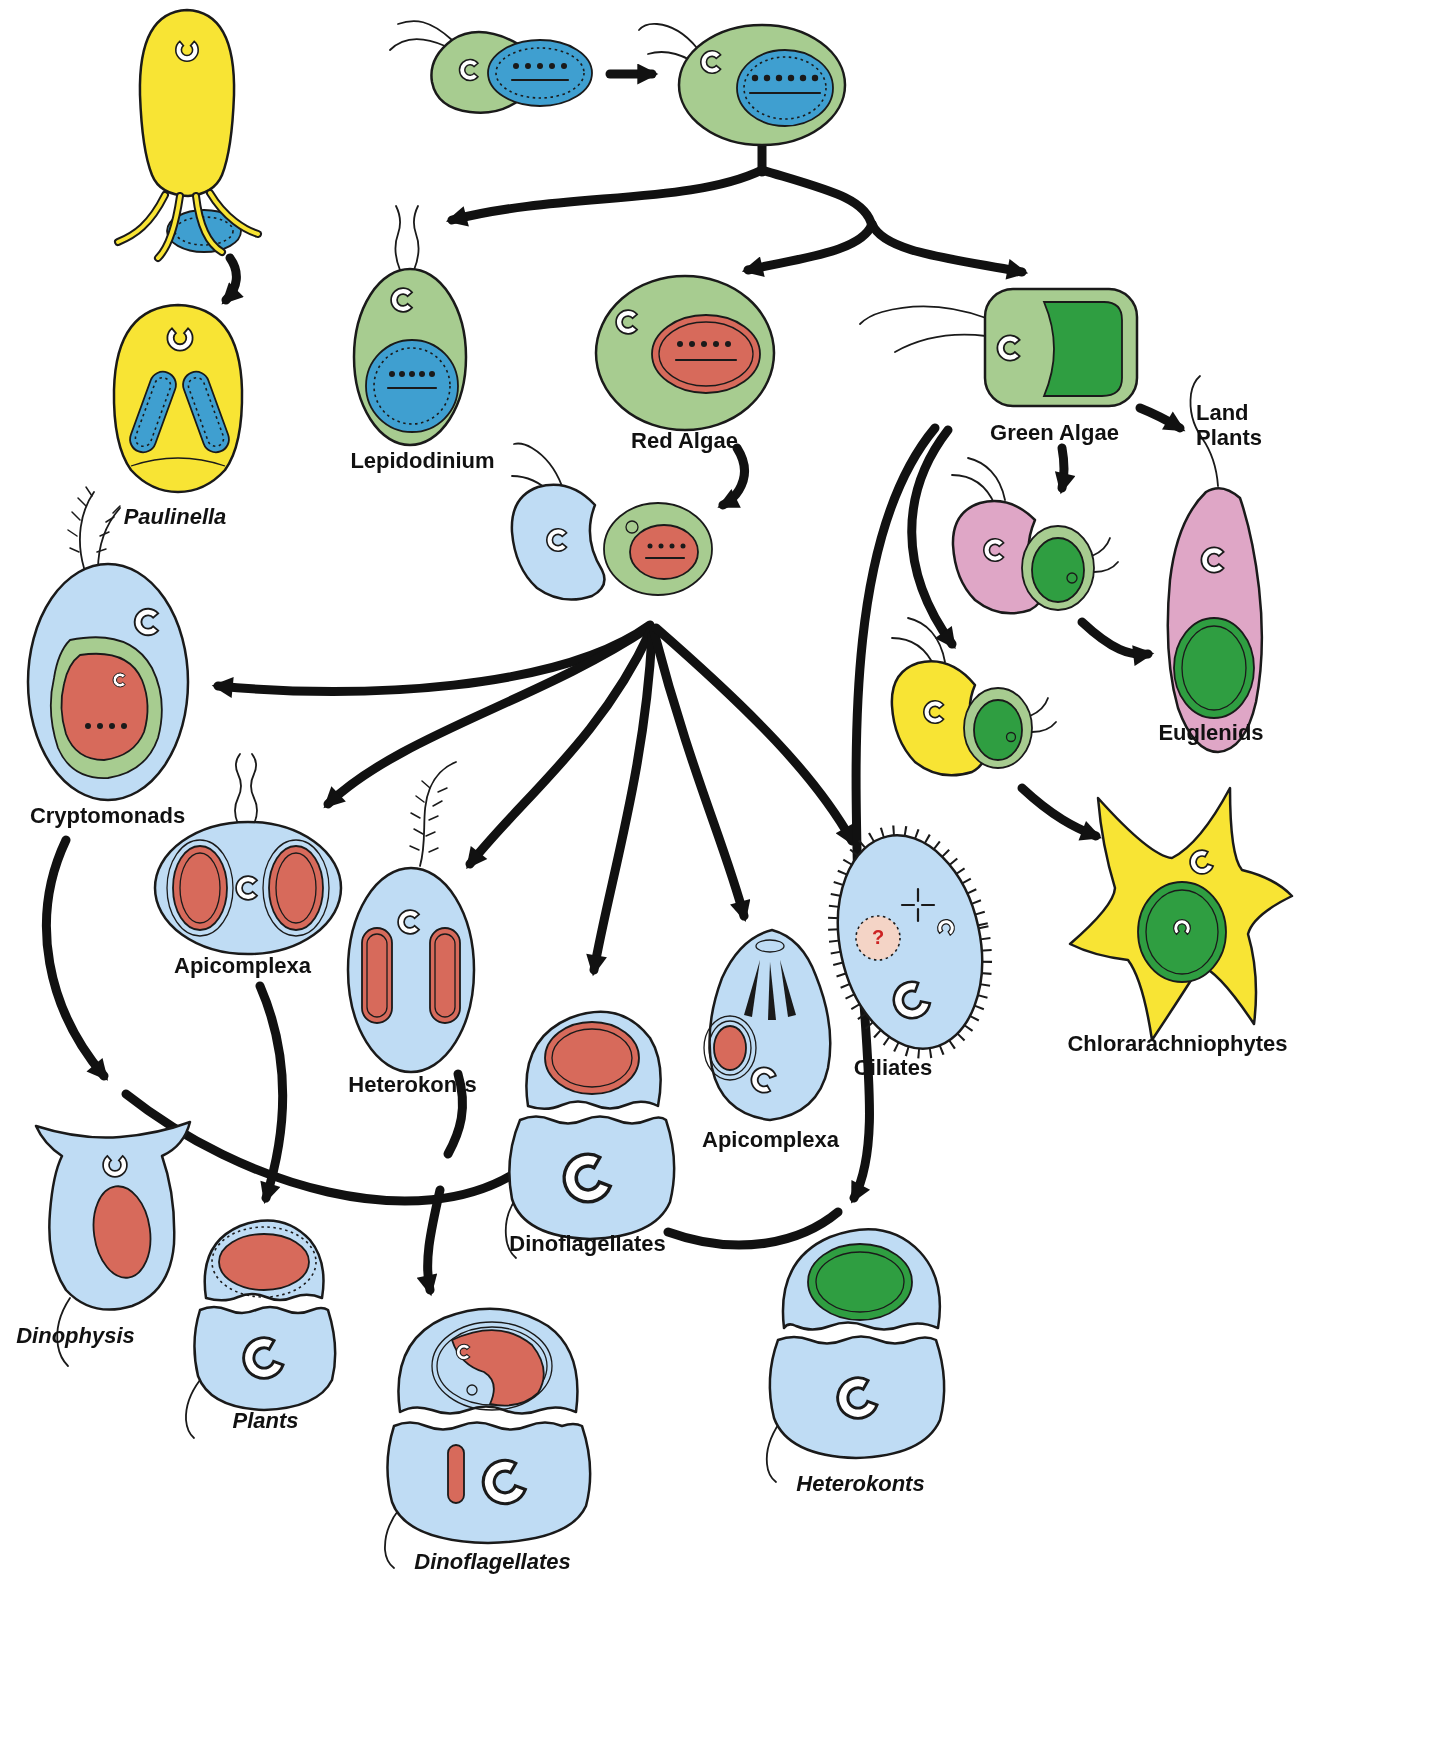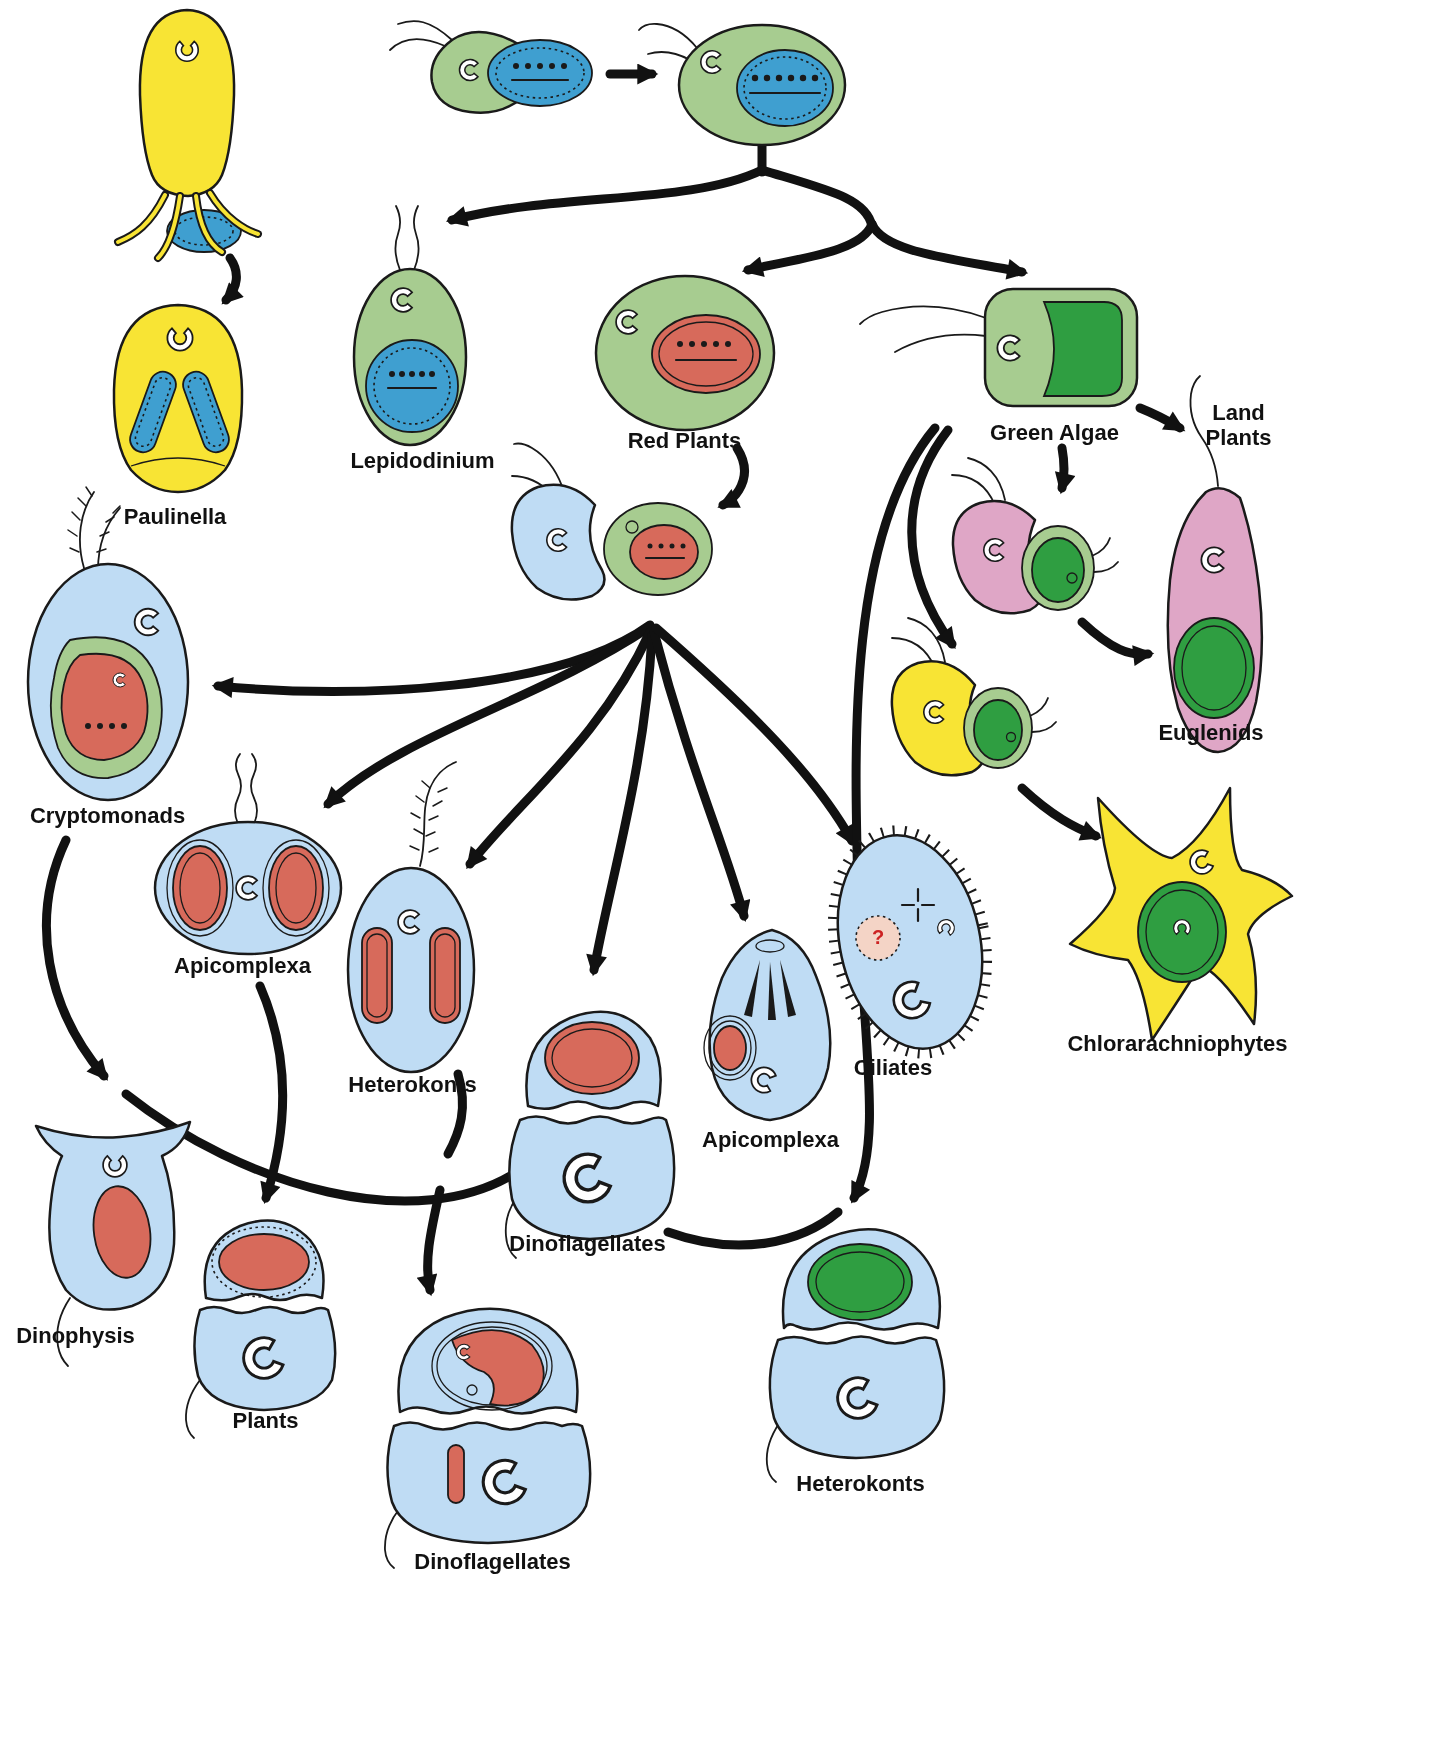--- a/index.html
+++ b/index.html
@@ -25,22 +25,22 @@
   .hair{stroke:var(--outline,#1a1a1a);stroke-width:1.5;stroke-linecap:round}
   .thy{stroke:var(--outline,#1a1a1a);stroke-width:2.2;stroke-linecap:round}
   .dot{fill:var(--outline,#1a1a1a)}
   .arw{fill:none;stroke:var(--arrow,#111);stroke-width:9;stroke-linecap:round;marker-end:url(#ah)}
   .lnk{fill:none;stroke:var(--arrow,#111);stroke-width:9;stroke-linecap:round}
   .cilia{fill:none;stroke:var(--outline,#1a1a1a);stroke-width:12;stroke-dasharray:2 9.5}
   .cross{stroke:var(--outline,#1a1a1a);stroke-width:2.2;stroke-linecap:round;fill:none}
 
   .lbl{position:absolute;font-weight:bold;font-size:22px;color:#111;text-align:center;
        line-height:1.15;pointer-events:none}
-  .it{}
-  .tl{text-align:center}
+  .it{font-style:italic}
+  .tl{text-align:left}
   .qm{position:absolute;font-weight:bold;font-size:20px;color:var(--question_red,#C22);pointer-events:none}
 </style>
 </head>
 <body>
 
 <div class="stage">
 <svg width="1447" height="1740" viewBox="0 0 1447 1740">
   <defs>
     <marker id="ah" viewBox="0 0 10 10" refX="7" refY="5" markerWidth="24" markerHeight="21" orient="auto" markerUnits="userSpaceOnUse">
       <path d="M0 0L10 5L0 10Z" fill="#111"></path>
@@ -410,21 +410,21 @@
     <g>
       <ellipse class="f-dgrn in2" cx="860" cy="1282" rx="52" ry="38"></ellipse>
       <ellipse class="mem" cx="860" cy="1282" rx="44" ry="30"></ellipse>
     </g>
     <use href="#nuc" transform="translate(858,1398) scale(1.45) rotate(-20)"></use>
   </g>
 </svg>
 
 <div class="lbl it" style="left:105px;top:504px;width:140px">Paulinella</div>
 <div class="lbl" style="left:340px;top:448px;width:165px">Lepidodinium</div>
-<div class="lbl" style="left:612px;top:428px;width:145px">Red Plants</div>
+<div class="lbl" style="left:612px;top:428px;width:145px">Red Algae</div>
 <div class="lbl" style="left:972px;top:420px;width:165px">Green Algae</div>
 <div class="lbl tl" style="left:1196px;top:400px;width:85px">Land Plants</div>
 <div class="lbl" style="left:1146px;top:720px;width:130px">Euglenids</div>
 <div class="lbl" style="left:1055px;top:1031px;width:245px">Chlorarachniophytes</div>
 <div class="lbl" style="left:25px;top:803px;width:165px">Cryptomonads</div>
 <div class="lbl" style="left:165px;top:953px;width:155px">Apicomplexa</div>
 <div class="lbl" style="left:335px;top:1072px;width:155px">Heterokonts</div>
 <div class="lbl" style="left:505px;top:1231px;width:165px">Dinoflagellates</div>
 <div class="lbl" style="left:693px;top:1127px;width:155px">Apicomplexa</div>
 <div class="lbl" style="left:838px;top:1055px;width:110px">Ciliates</div>

